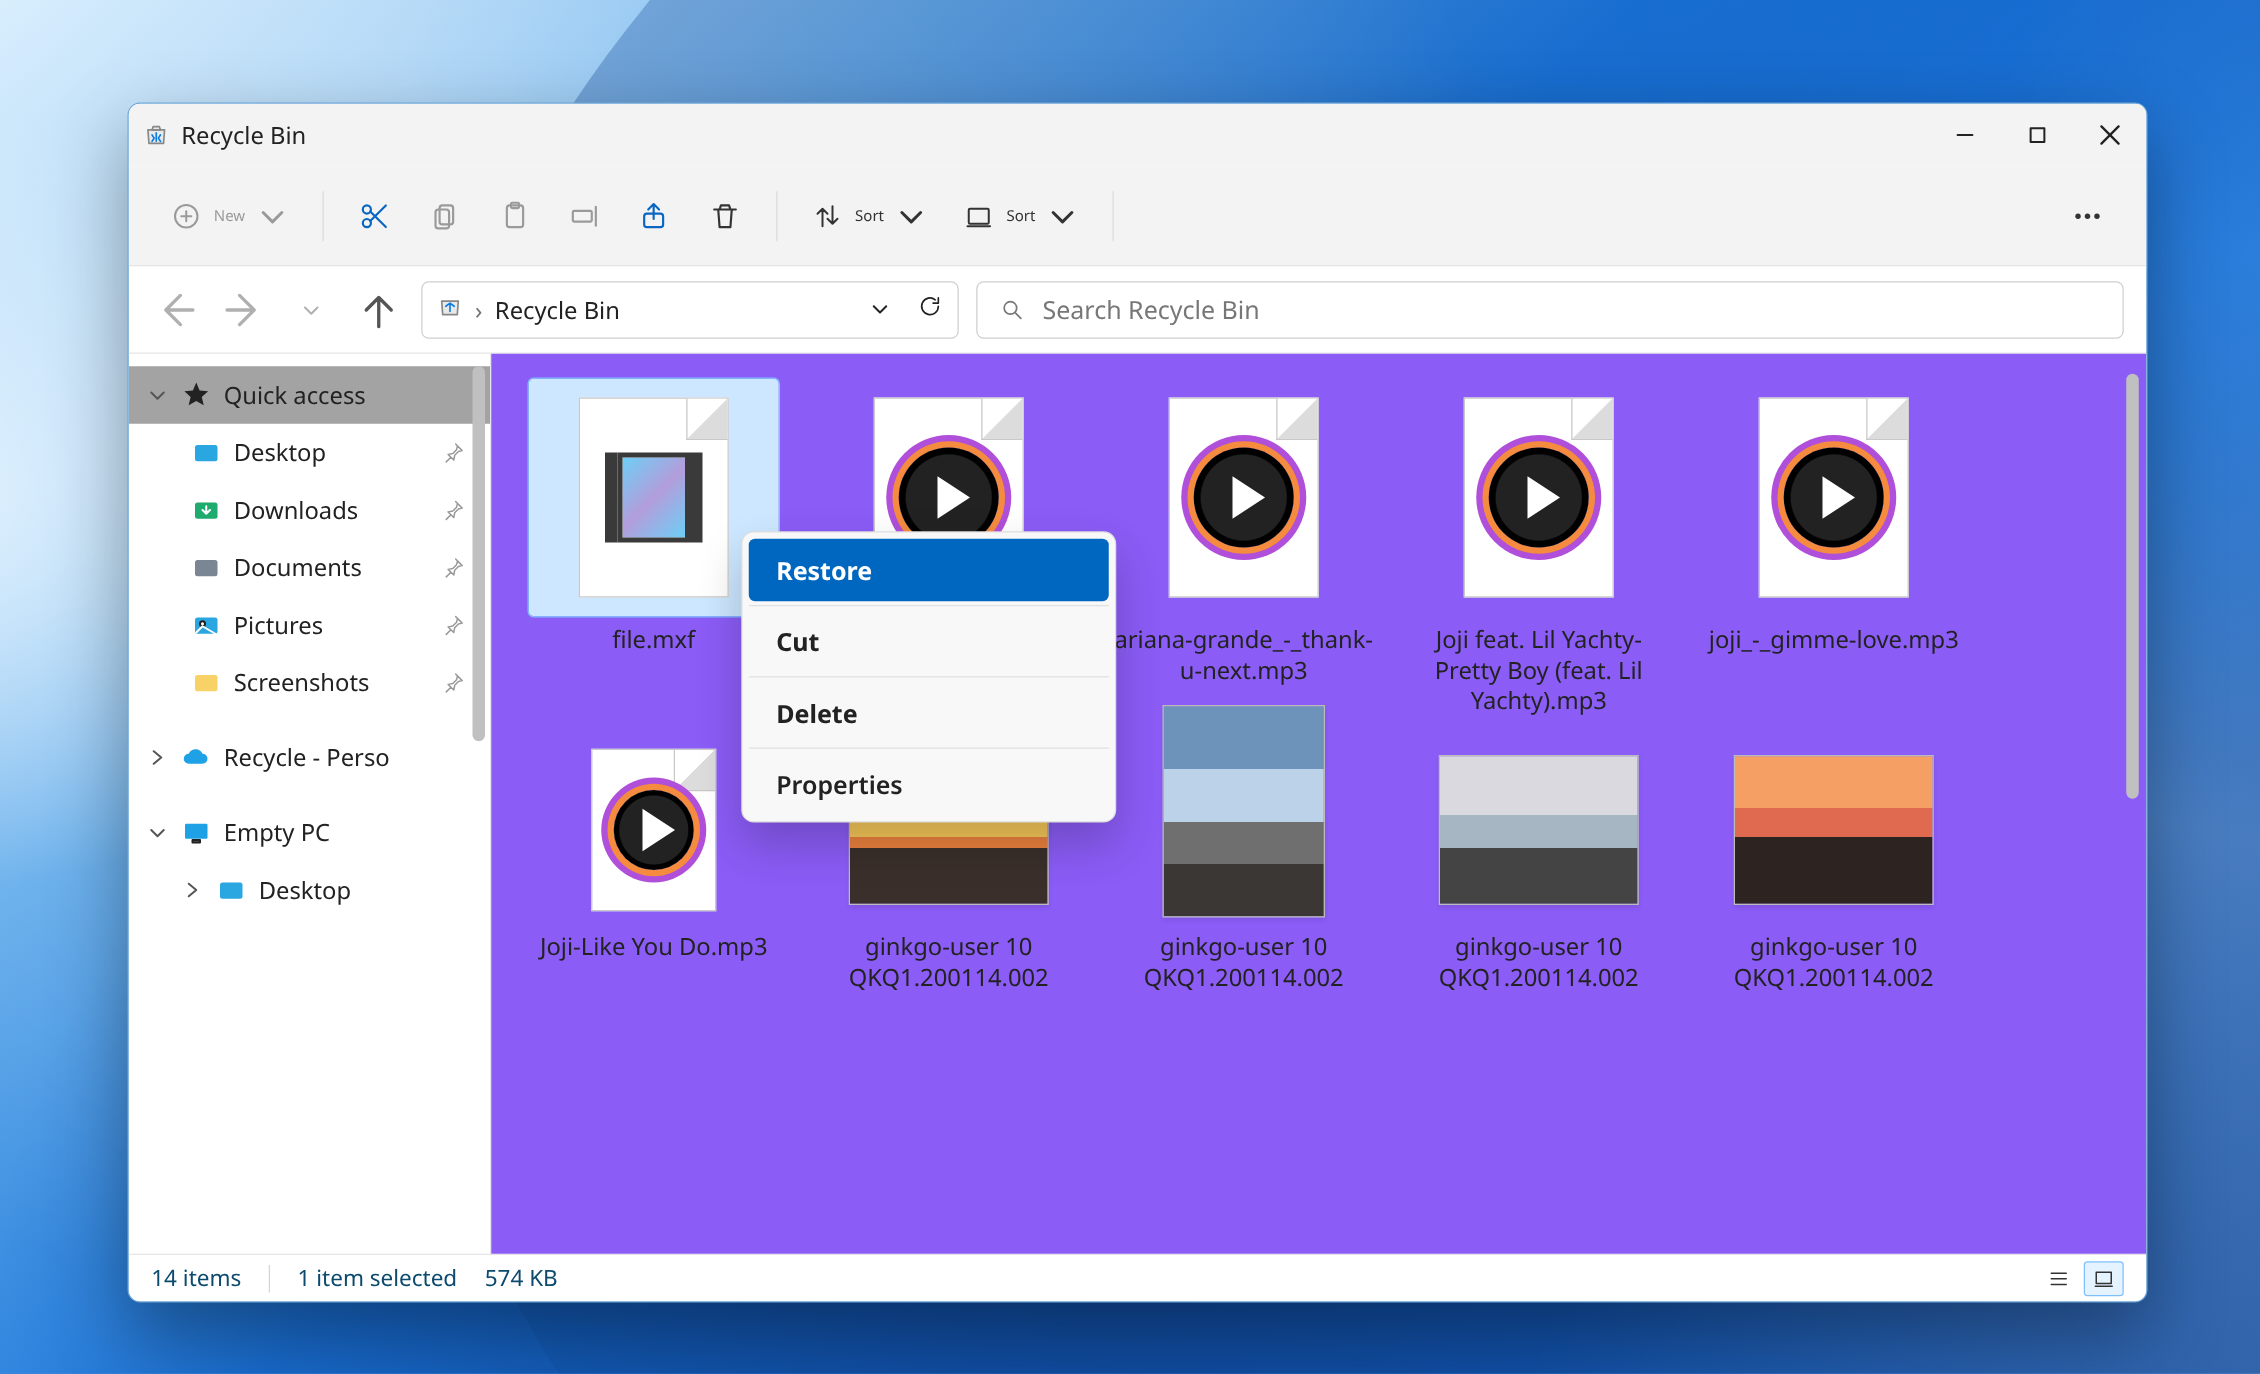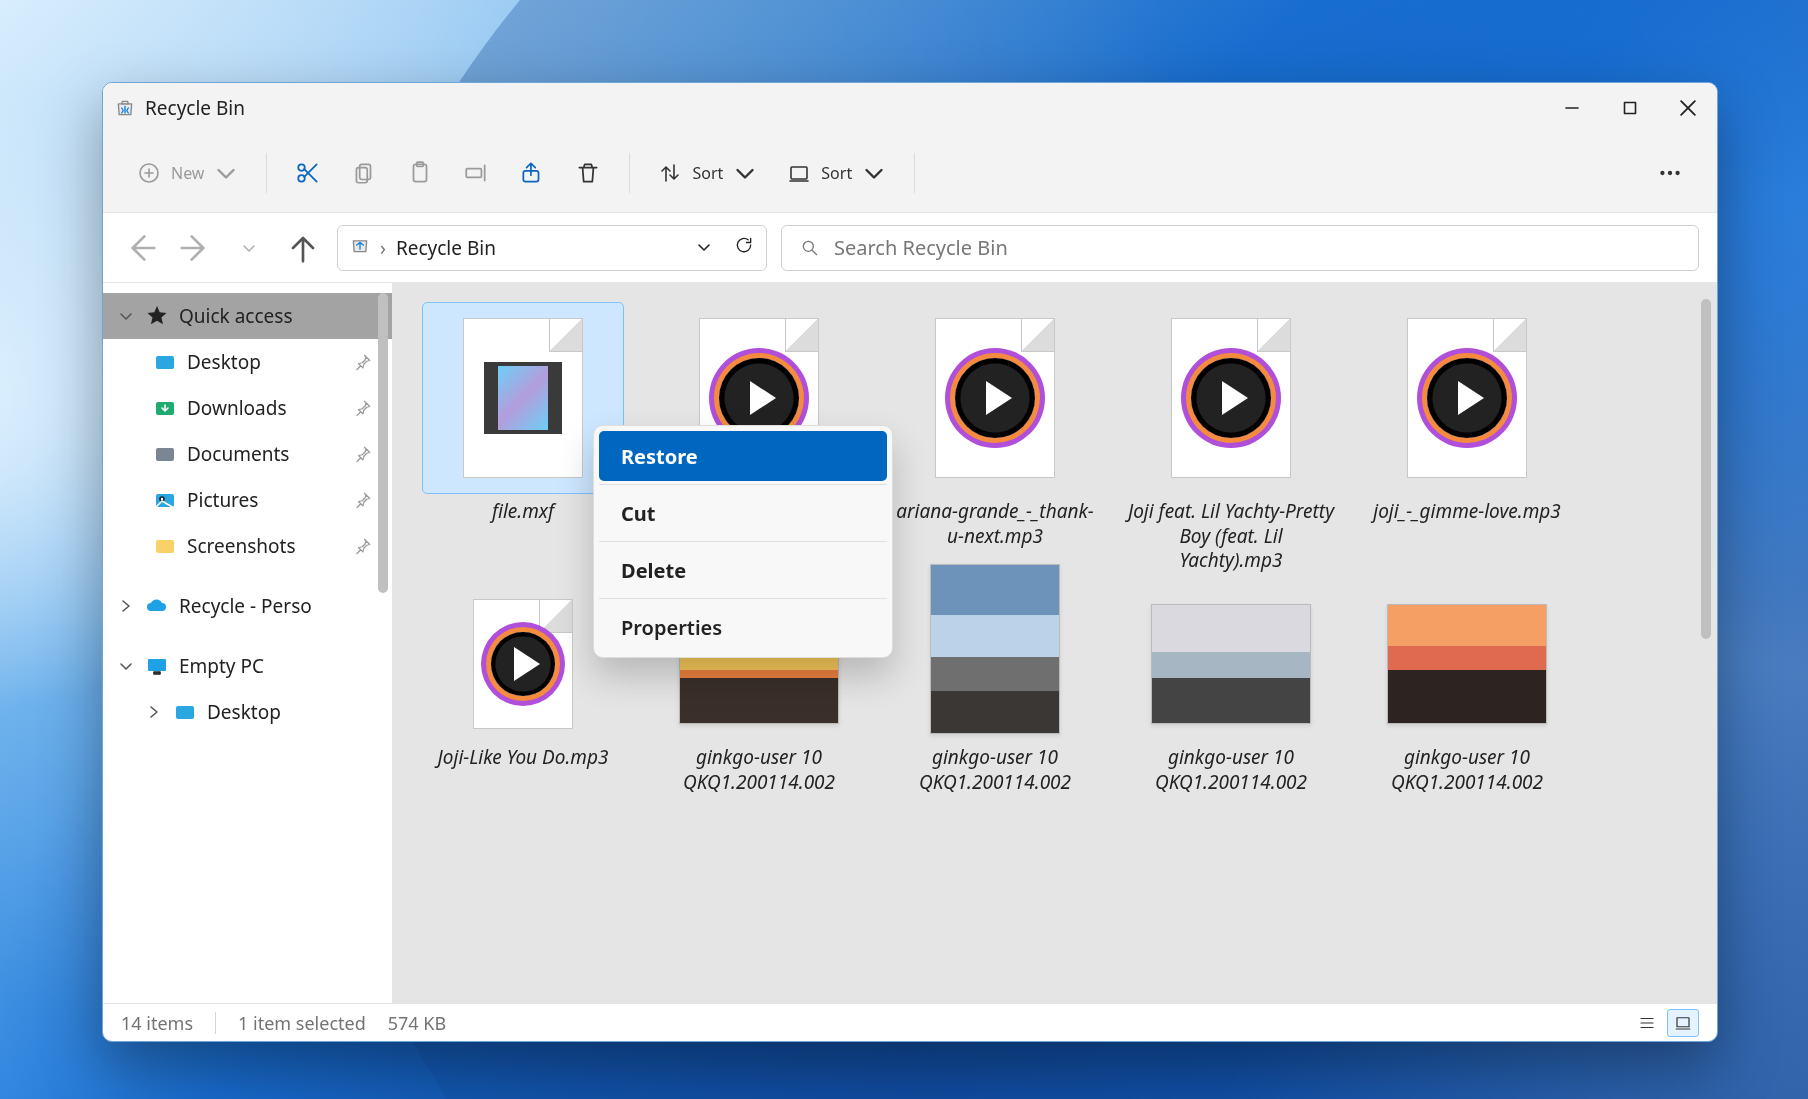--- a/index.html
+++ b/index.html
@@ -26,21 +26,21 @@
 }
 .titlebar { height:50px; background:#f3f3f3; display:flex; align-items:center; padding-left:12px; }
 .titlebar .ticon { width:20px; height:20px; display:flex; align-items:center; justify-content:center; margin-right:10px; }
 .titlebar .title { font-size:19px; color:#222; }
 .winbtns { margin-left:auto; display:flex; height:100%; }
 .winbtn { width:58px; display:flex; align-items:center; justify-content:center; color:#222; }
 .winbtn svg { width:14px; height:14px; }
 .winbtn.close svg { width:16px; height:16px; }
 
 .toolbar { height:80px; background:#f3f3f3; border-bottom:1px solid #e5e5e5; display:flex; align-items:center; padding:0 24px; gap:10px; color:#555; }
-.tb-btn { display:flex; align-items:center; gap:10px; padding:8px 10px; border-radius:6px; font-size:16px; color:#333; }
+.tb-btn { display:flex; align-items:center; gap:10px; padding:8px 10px; border-radius:6px; font-size:12px; color:#333; }
 .tb-btn.dim { color:#9a9a9a; }
 .tb-btn svg { width:24px; height:24px; }
 .tb-btn.iconbtn { width:46px; justify-content:center; }
 .tb-btn.iconbtn svg { width:26px; height:26px; }
 .tb-sep { width:1px; height:40px; background:#dcdcdc; margin:0 8px; }
 .chev { width:16px; height:16px; }
 
 .navrow { height:70px; display:flex; align-items:center; gap:14px; padding:0 18px; border-bottom:1px solid #e5e5e5; }
 .navbtn { width:40px; height:40px; display:flex; align-items:center; justify-content:center; border-radius:6px; color:#555; }
 .navbtn.dim { color:#b0b0b0; }
@@ -53,21 +53,21 @@
 .sb-scroll { position:absolute; right:4px; top:10px; width:10px; height:300px; background:#c0c0c0; border-radius:5px; }
 .sb-item { display:flex; align-items:center; height:46px; padding-left:14px; gap:10px; font-size:19px; color:#222; }
 .sb-item.sel { background:#a3a3a3; }
 .sb-item .ex { width:18px; display:flex; justify-content:center; color:#555; }
 .sb-item.child { padding-left:50px; }
 .sb-item.child2 { padding-left:70px; }
 .sb-item .icon { width:24px; height:24px; display:flex; align-items:center; justify-content:center; }
 .sb-item .pin { margin-left:auto; margin-right:20px; color:#888; width:18px; height:18px; }
 .sb-item .label { flex:0 1 auto; white-space:nowrap; overflow:hidden; text-overflow:ellipsis; }
 
-.content { flex:1; position:relative; overflow:hidden; background:#e5e5e5;font-style:italic; }
+.content { flex:1; position:relative; overflow:hidden; background:#8b5cf6; }
 .grid { display:flex; flex-wrap:wrap; gap:0; padding:14px 12px; align-content:flex-start; }
 .item { width:236px; display:flex; flex-direction:column; align-items:center; padding:6px 6px 10px 6px; border-radius:4px; }
 .item.sel .thumbwrap { background:#cce7ff; outline:1px solid #7fc1ff; }
 .thumbwrap { width:200px; height:190px; display:flex; align-items:center; justify-content:center; border-radius:4px; }
 .filecard { width:120px; height:160px; background:#fff; border:1px solid #c8c8c8; position:relative; display:flex; align-items:center; justify-content:center; }
 .filecard .fold { position:absolute; top:0; right:0; width:32px; height:32px; background:linear-gradient(135deg, transparent 49%, #dcdcdc 50%); }
 .filecard .fold::after { content:""; position:absolute; top:0; right:0; width:32px; height:32px; background:linear-gradient(135deg, #fff 49%, transparent 50%); border-left:1px solid #c8c8c8; border-bottom:1px solid #c8c8c8; }
 .filmicon { width:58px; height:72px; background:linear-gradient(135deg,#6dcff6,#b39ddb,#6dcff6); position:relative; border:4px solid #3a3a3a; }
 .filmicon::before, .filmicon::after { content:""; position:absolute; top:-4px; bottom:-4px; width:10px; background:#3a3a3a; }
 .filmicon::before { left:-14px; } .filmicon::after { right:-14px; }
@@ -80,21 +80,21 @@
 .photo.p4 { background:linear-gradient(to bottom, #f59f64 0 35%, #e06a4f 35% 55%, #2d2422 55% 100%); }
 .cap { margin-top:6px; text-align:center; font-size:19px; color:#222; line-height:1.3; width:210px; word-wrap:break-word; }
 .cnt-scroll { position:absolute; right:6px; top:16px; width:10px; height:340px; background:#c0c0c0; border-radius:5px; }
 
 .ctxmenu { position:absolute; left:490px; top:342px; width:300px; background:#f8f8f8; border:1px solid #ddd; border-radius:10px; box-shadow:0 18px 36px rgba(0,0,0,0.2); overflow:hidden; padding:5px; }
 .ctxitem { height:50px; display:flex; align-items:center; padding:0 22px; font-size:20px; color:#222; border-radius:5px;font-weight:bold; }
 .ctxitem.hl { background:#0067c0; color:#fff; }
 .ctxitem.bold { font-weight:600; }
 .ctxsep { height:1px; background:#e0e0e0; margin:3px 0; }
 
-.status { height:38px; border-top:1px solid #e5e5e5; display:flex; align-items:center; padding:0 18px; font-size:18px; color:#737373; gap:22px;text-align:right; }
+.status { height:38px; border-top:1px solid #e5e5e5; display:flex; align-items:center; padding:0 18px; font-size:18px; color:#0c4a6e; gap:22px;text-align:right; }
 .status .ssep { width:1px; height:22px; background:#d5d5d5; }
 .viewtoggles { margin-left:auto; display:flex; gap:4px; }
 .vt { width:32px; height:28px; border:1px solid transparent; display:flex; align-items:center; justify-content:center; border-radius:3px; color:#333; }
 .vt.active { border-color:#7fc1ff; background:#e5f2ff; }
 svg { stroke:currentColor; fill:none; stroke-width:1.6; stroke-linecap:round; stroke-linejoin:round; }
 .fillc { fill:currentColor; stroke:none; }
 </style>
 </head>
 <body>
 

